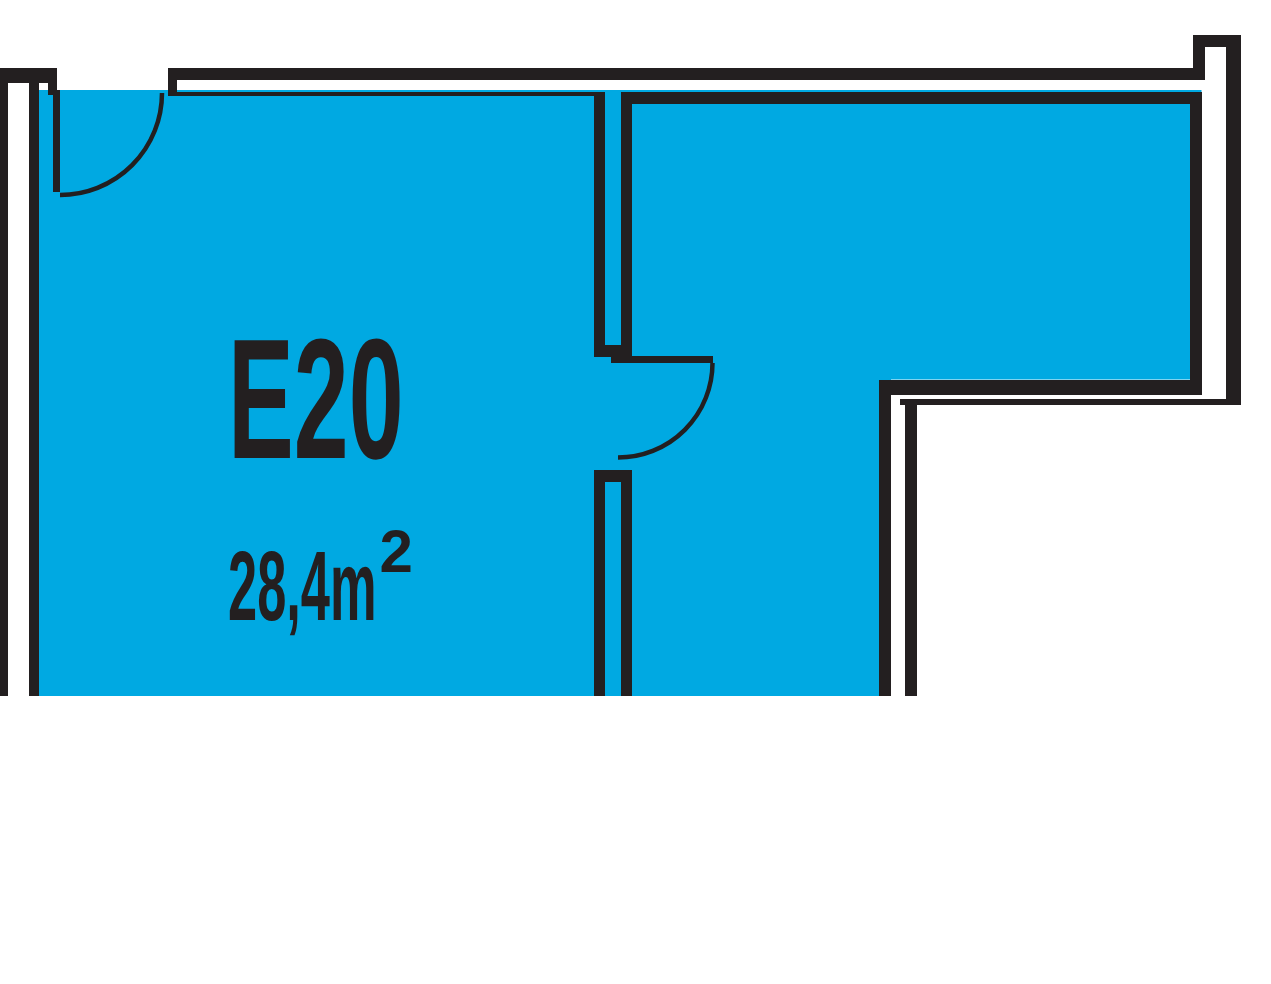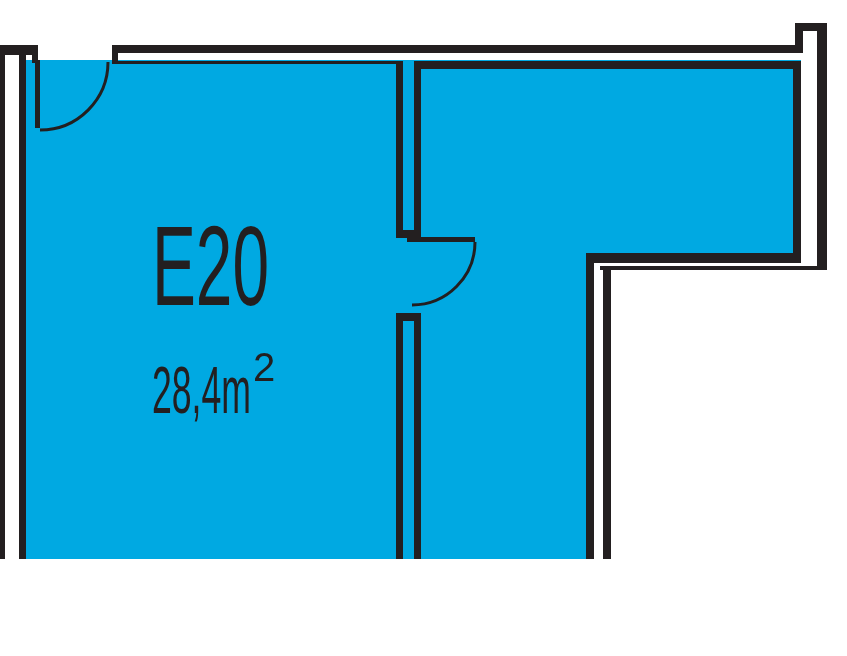--- a/index.html
+++ b/index.html
@@ -4,24 +4,25 @@
 <style>
   :root{
     --room_fill:#00A9E2;
     --wall:#231F20;
     --window_void:#FFFFFF;
     --background:#FFFFFF;
   }
   html,body{margin:0;padding:0;background:var(--background);}
   .canvas{
     position:relative;
-    width:847px;height:559px;
+    width:847px;height:464px;
     background:var(--background);
     overflow:hidden;
     font-family:"Liberation Sans", sans-serif;
+    font-weight:bold;
   }
   svg{display:block;}
   .wall{fill:var(--wall);}
   .room{fill:var(--room_fill);}
   .pier{fill:var(--window_void);stroke:var(--wall);stroke-width:6;}
   .arc{fill:none;stroke:var(--wall);stroke-width:3;}
   .plan-text{
     fill:var(--wall);
     font-family:"Liberation Sans", sans-serif;
   }

